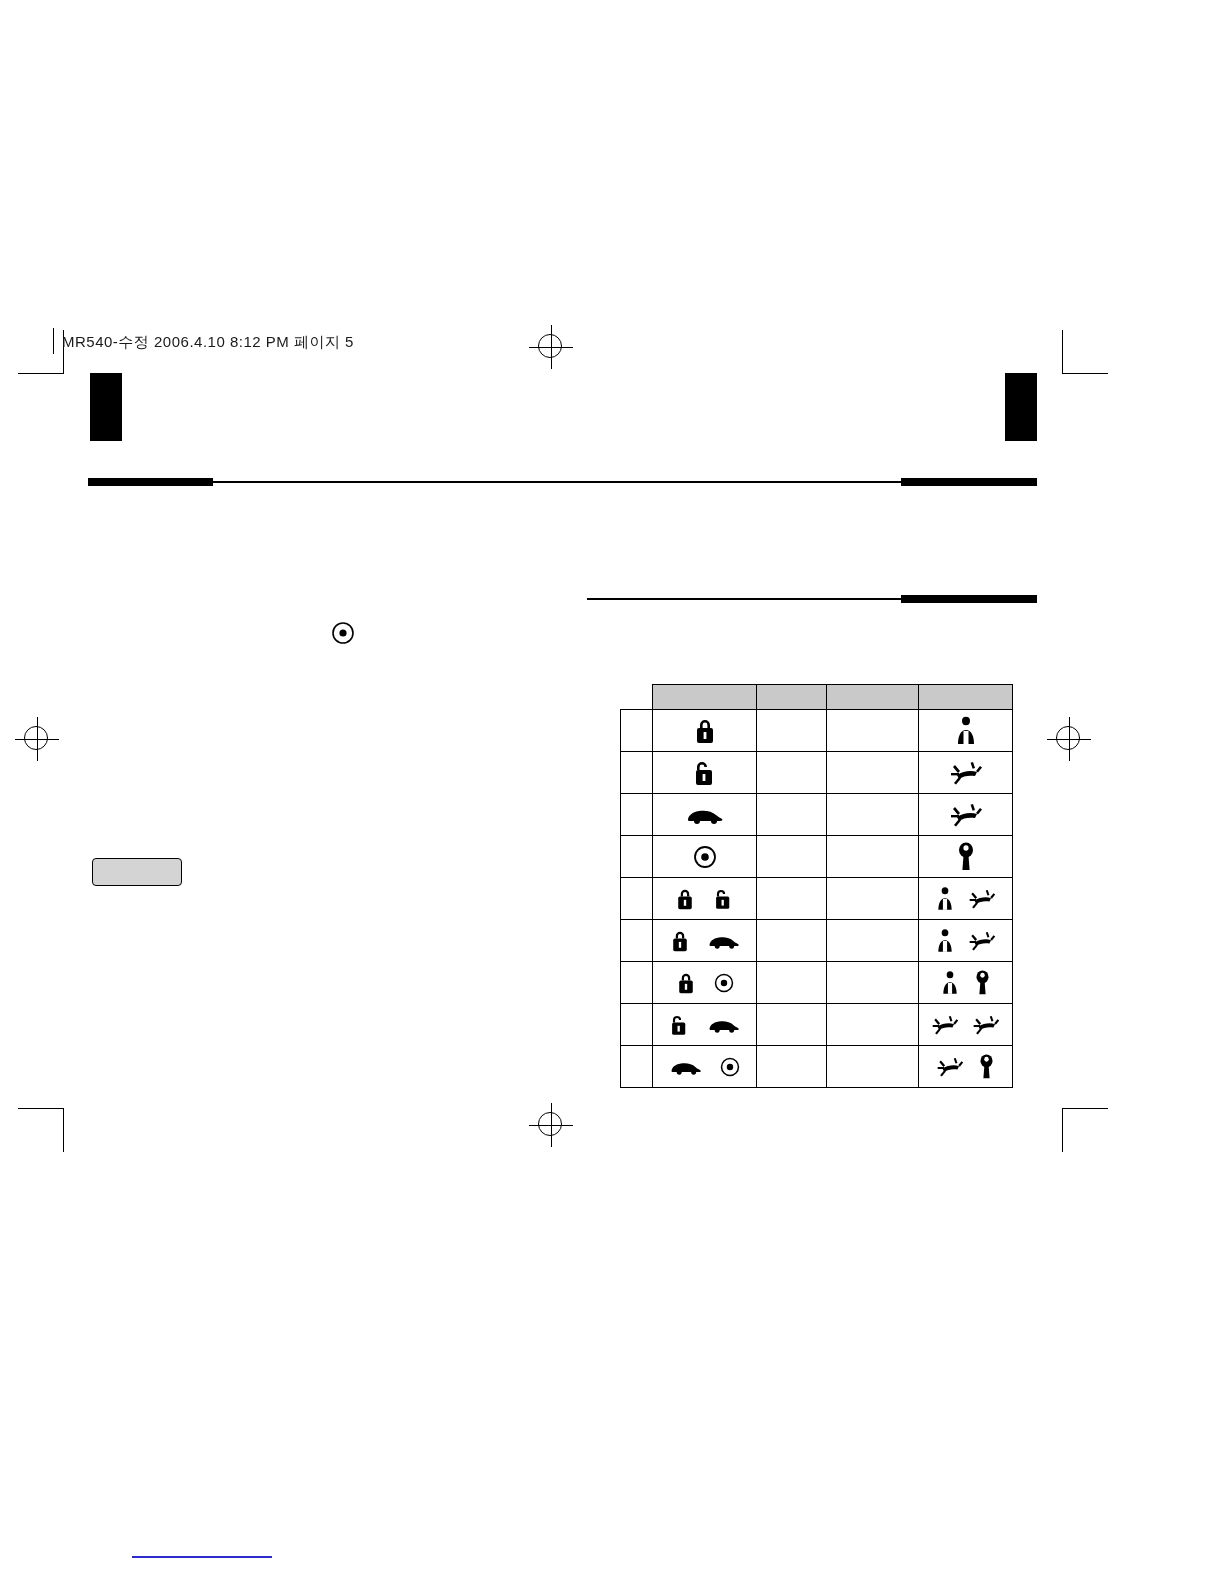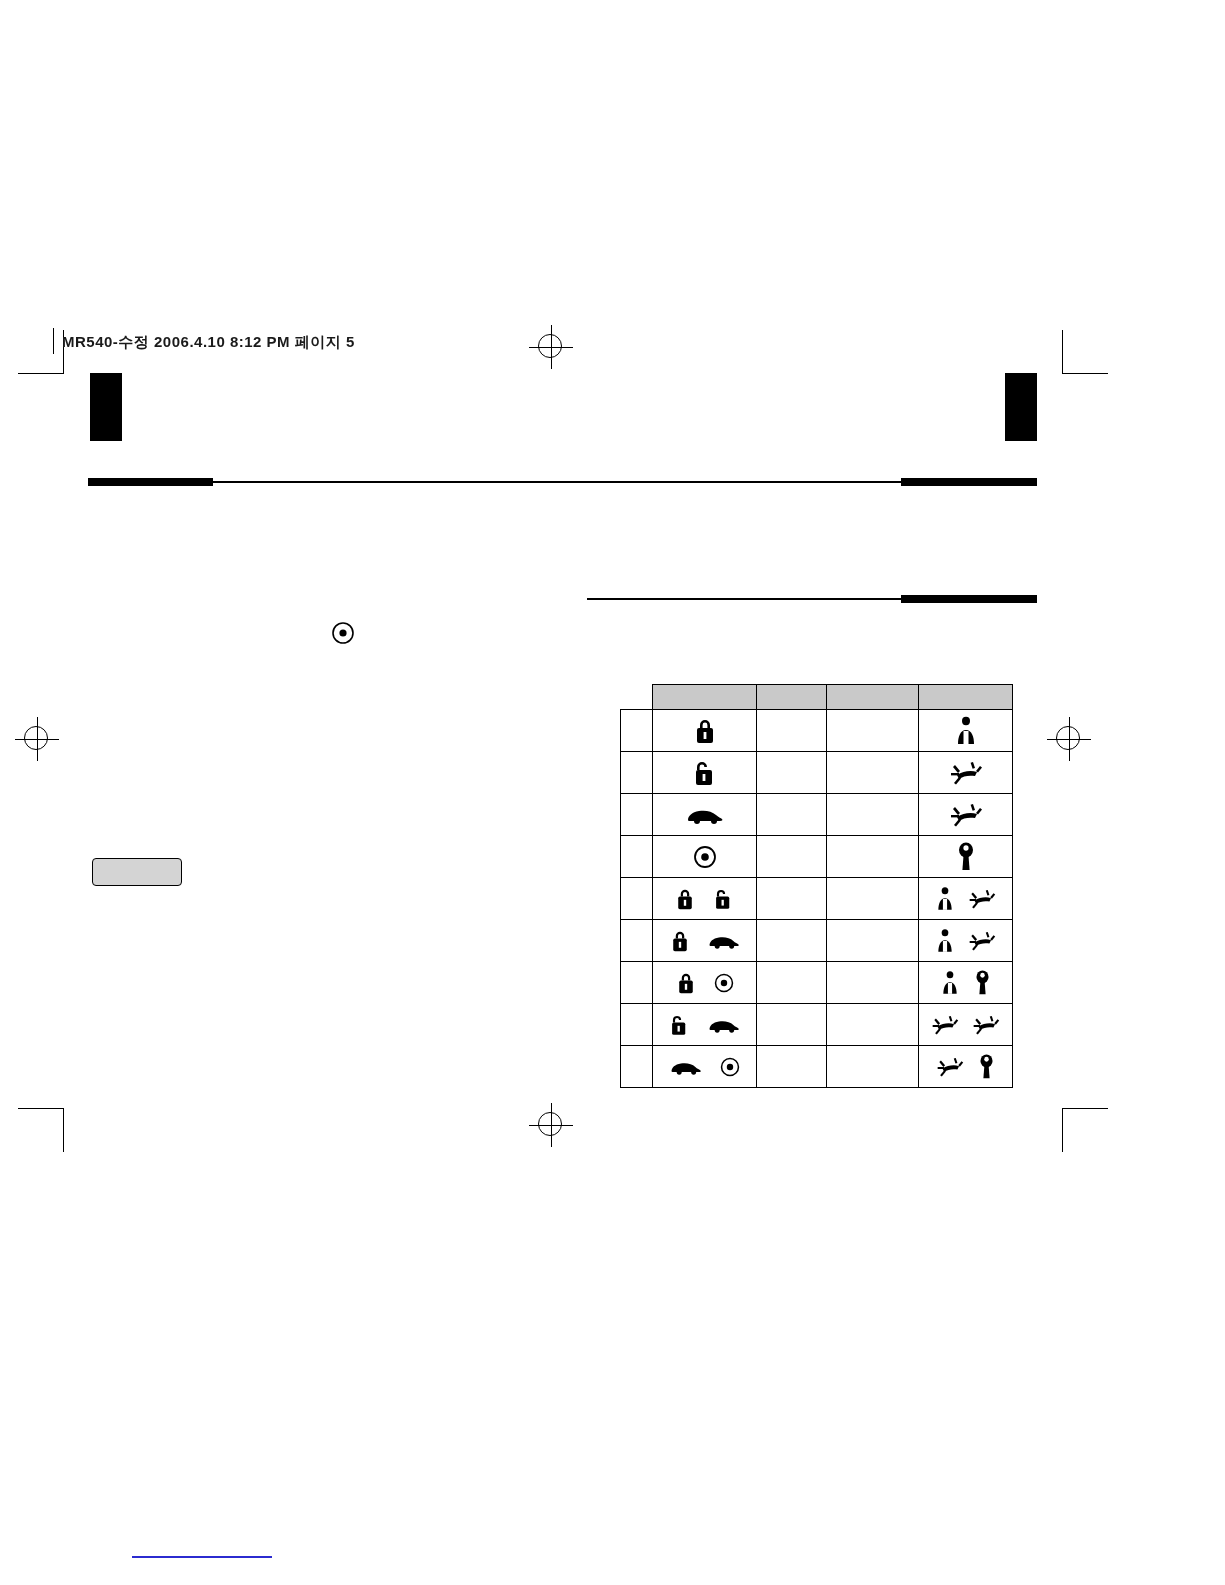--- a/index.html
+++ b/index.html
@@ -58,21 +58,20 @@
 
   
   .slug {
     position: absolute;
     left: 62px;
     top: 333px;
     font-size: 15px;
     letter-spacing: 0.5px;
     white-space: nowrap;
     color: #1a1a1a;
-    font-weight: bold;
   }
   .slug-bar {
     position: absolute;
     left: 53px;
     top: 328px;
     width: 1px;
     height: 26px;
     background: #000;
   }
 

